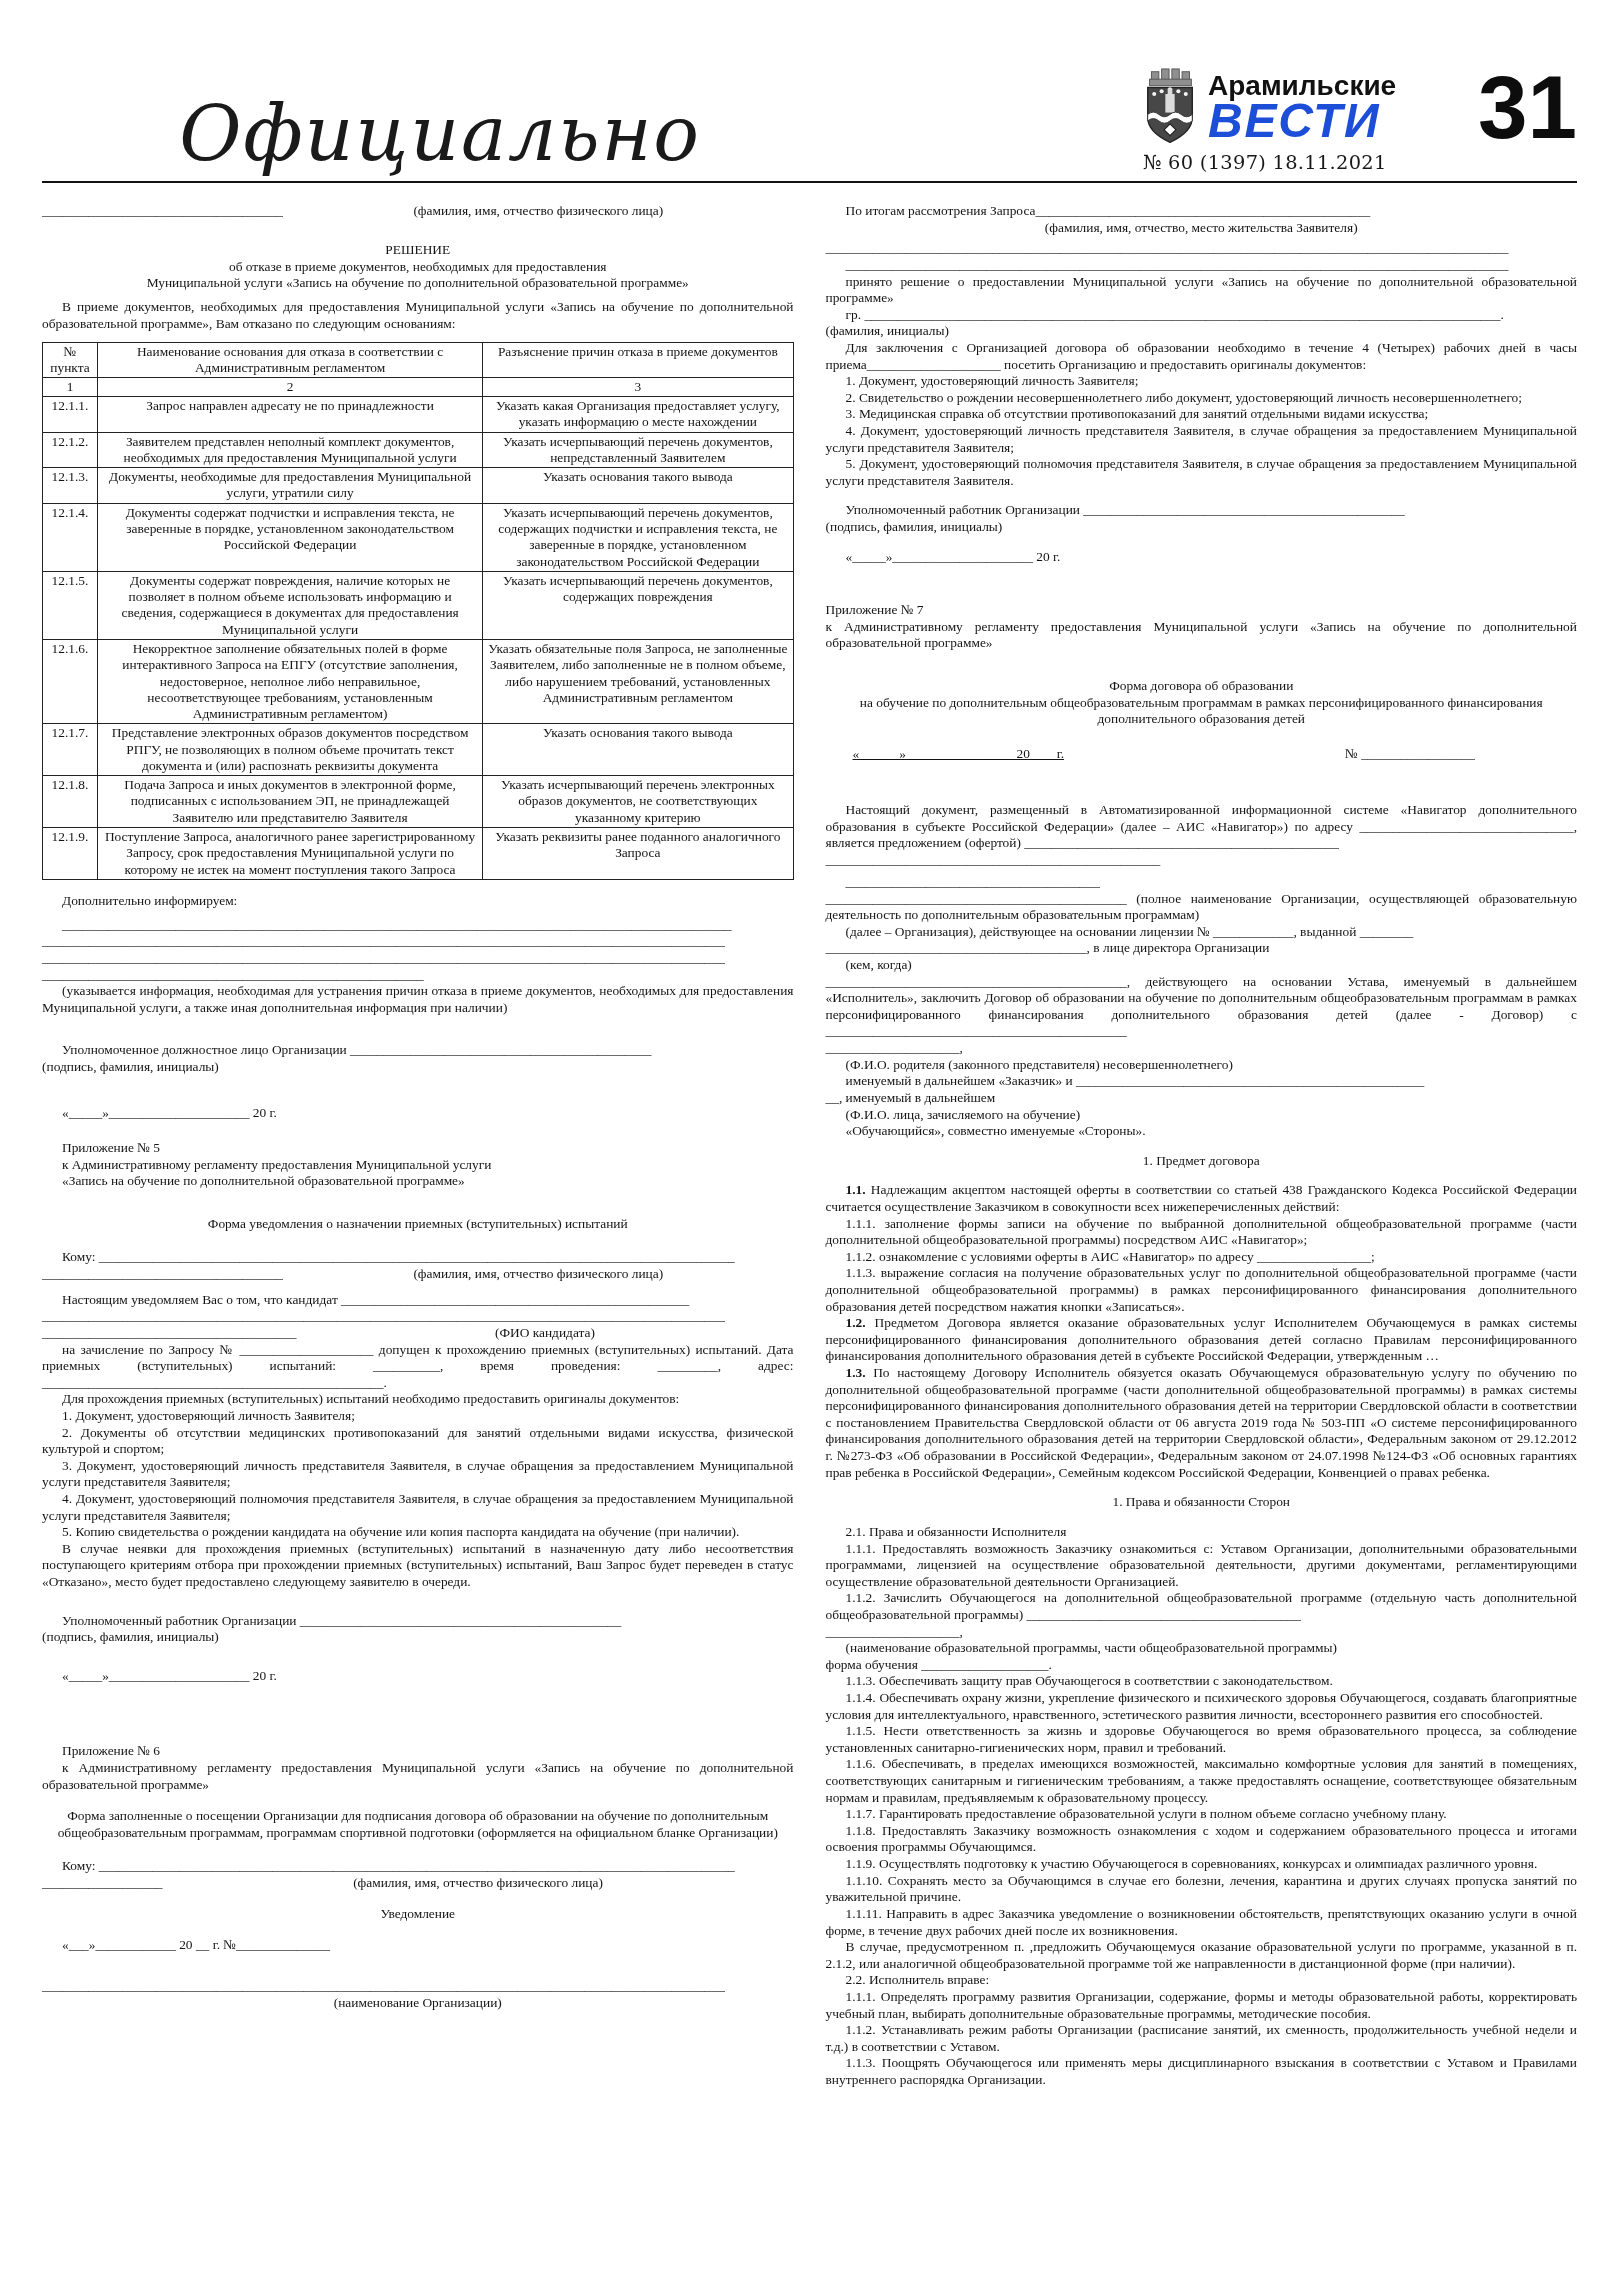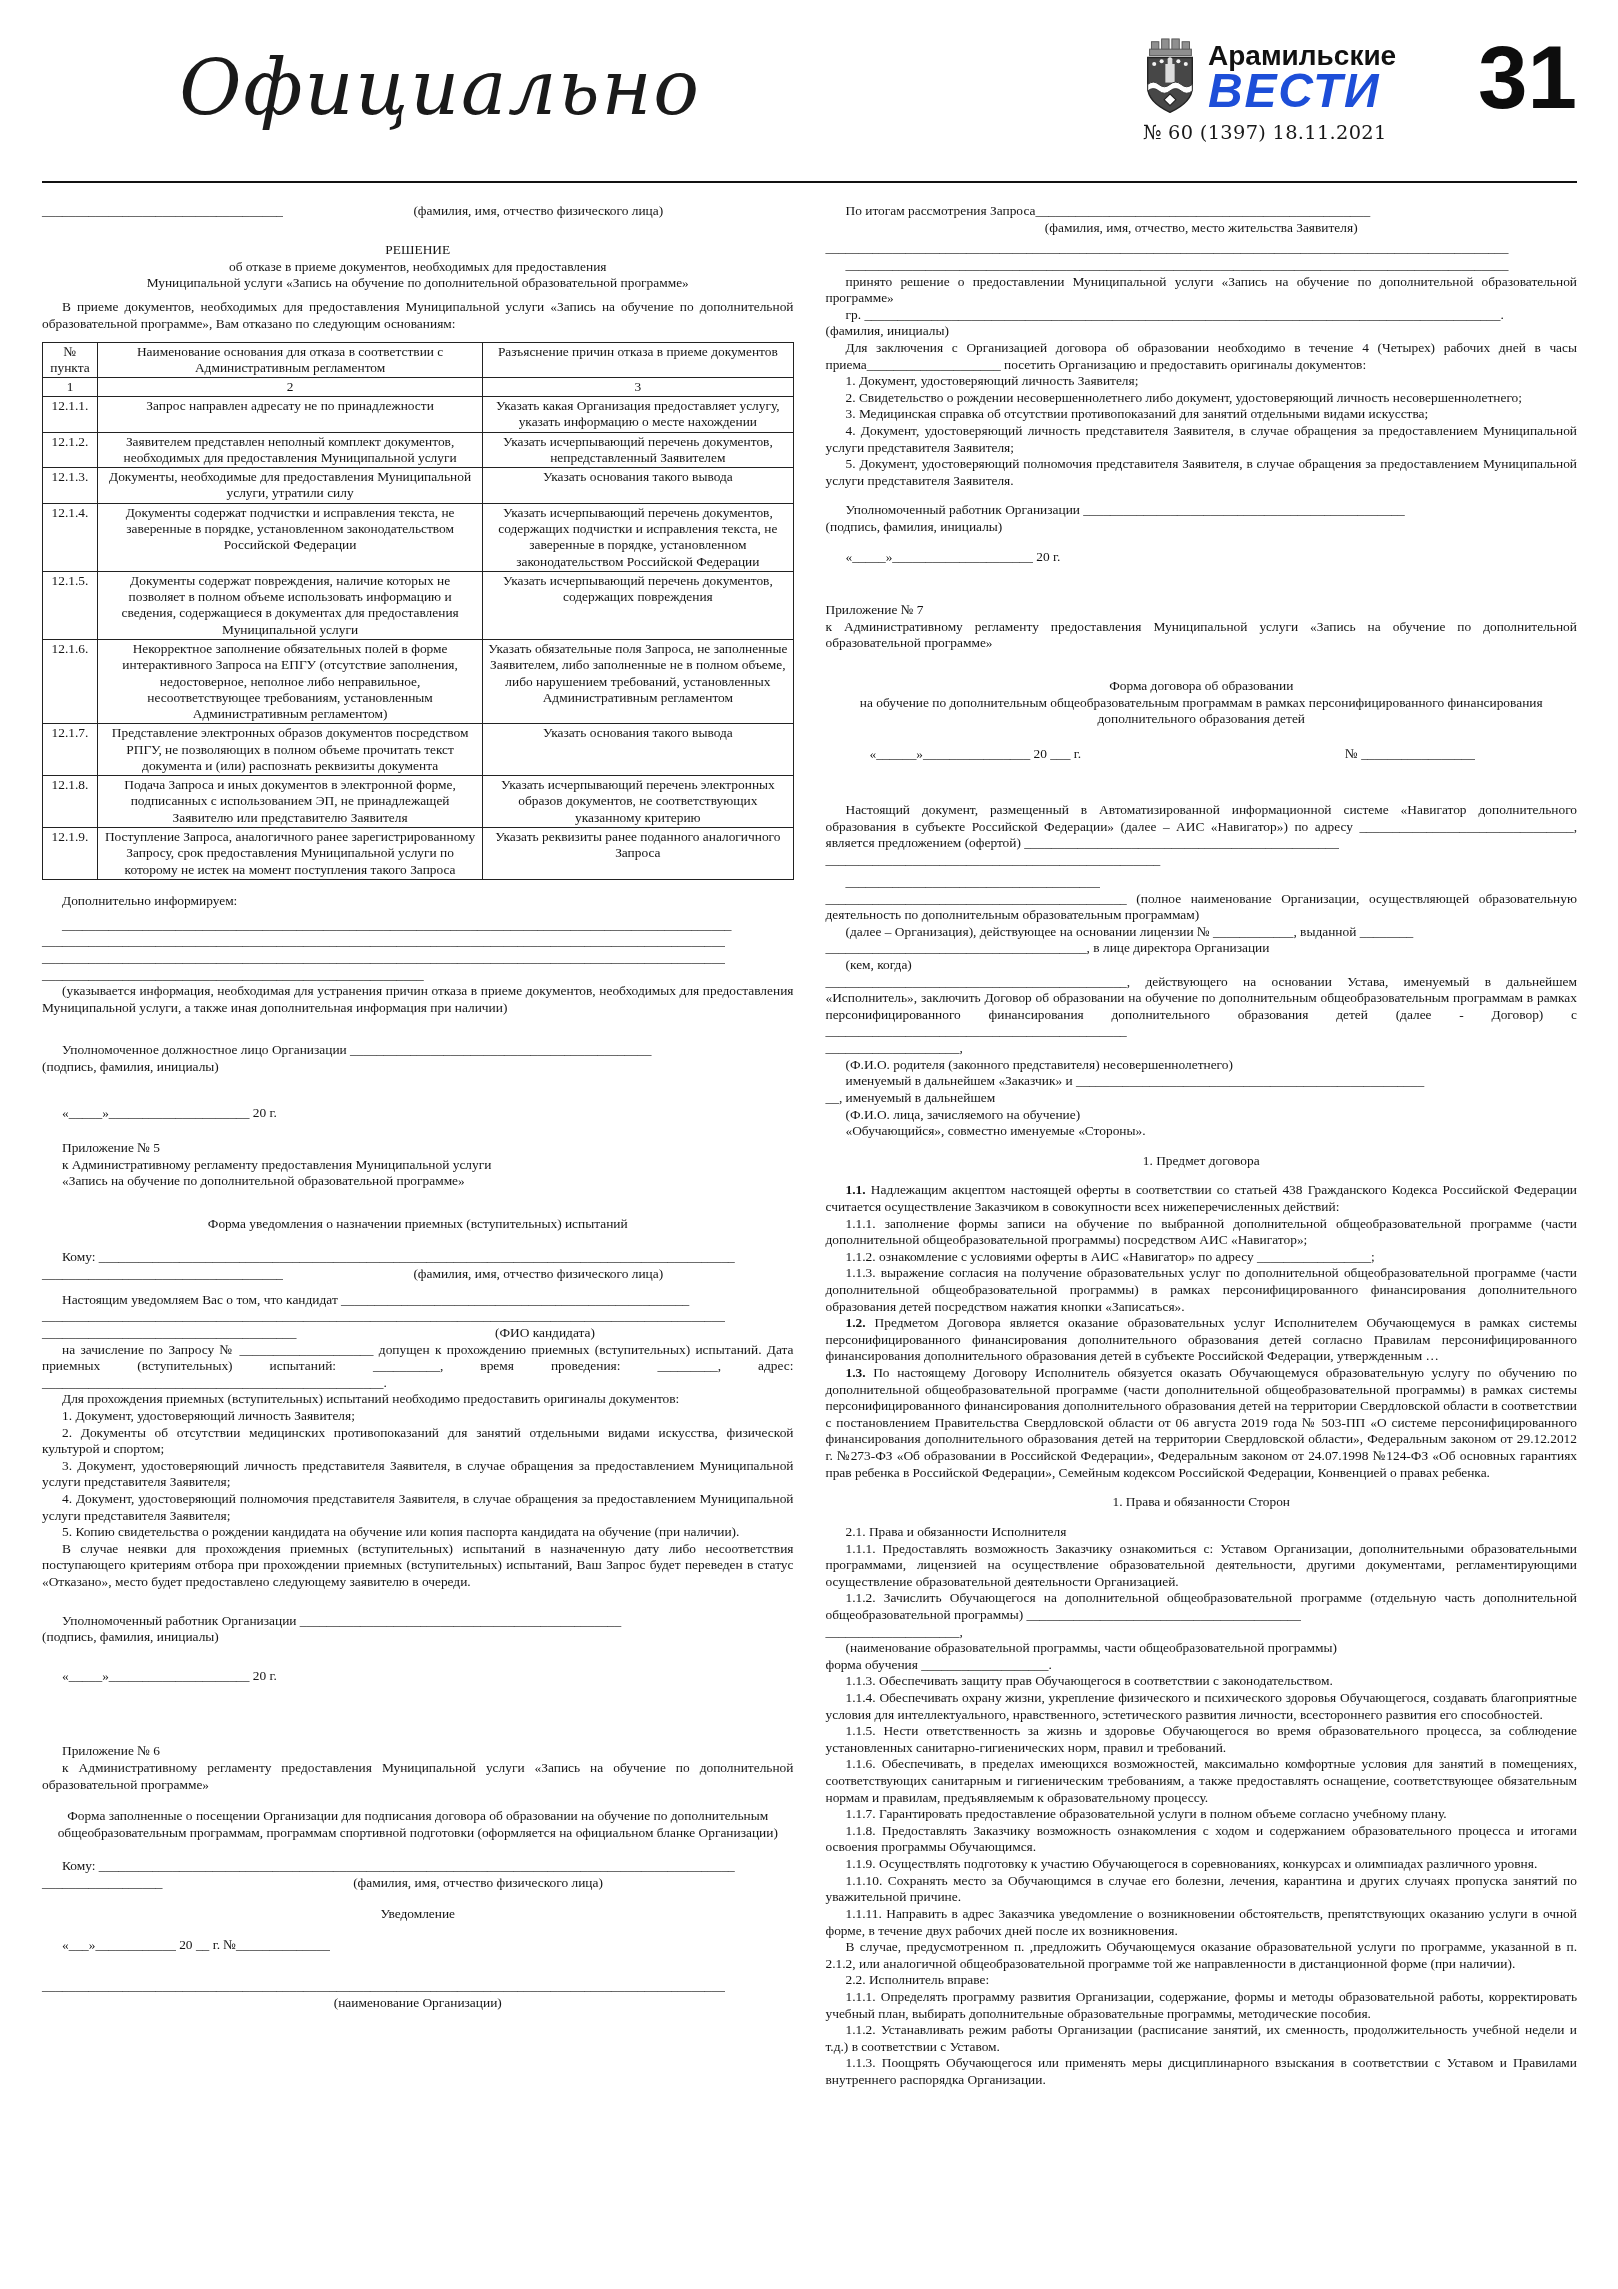--- a/index.html
+++ b/index.html
@@ -5,21 +5,21 @@
   * { margin:0; padding:0; box-sizing:border-box; }
   html,body { background:#ffffff; }
   body {
     width:1619px; height:2290px; overflow:hidden;
     font-family:"Liberation Serif", serif;
     color:#141414;
   }
   .page { padding:0 42px; }
 
   
-  .masthead { display:flex; align-items:flex-start; padding-top:37px; min-height:174px; }
+  .masthead { display:flex; align-items:flex-end; padding-top:37px; min-height:174px; }
   .mh-title {
     flex:1; text-align:center; padding-right:305px; padding-top:11px;
     font-family:"DejaVu Serif", serif; font-style:italic; font-weight:500;
     font-size:76px; line-height:1.05; letter-spacing:1.8px; color:#1a1a1a;
   }
   .mh-right { width:434px; display:flex; flex-direction:column; }
   .brand-row { display:flex; align-items:center; gap:11px; }
   .arms { flex:0 0 auto; }
   .brand-text { display:flex; flex-direction:column; font-family:"Liberation Sans", sans-serif; }
   .brand-top { font-size:28px; font-weight:bold; color:#111; letter-spacing:0; line-height:1; }
@@ -43,21 +43,21 @@
   }
   .blk { min-height:16.6px; }
   .blk.p  { text-align:justify; }
   .blk.pi { text-align:justify; text-indent:20px; }
   .blk.c  { text-align:center; }
   .blk.r  { }
   .blk.lc { display:flex; text-indent:0; }
   .blk.lc .lcl { white-space:pre; }
   .blk.lc .lcc { flex:1; text-align:center; }
   .blk.split { display:flex; }
-  .blk.split .sl { margin-left:44px; }
+  .blk.split .sl { margin-left:27px;text-decoration:underline; }
   .blk.split .sr { margin-left:auto; margin-right:102px; }
 
   
   .doc-table { border-collapse:collapse; width:100%; margin:3.7px 0 3.7px 0; }
   .doc-table th, .doc-table td {
     border:0.9px solid #222; padding:0.9px 4.6px;
     font-weight:normal; text-align:center; vertical-align:top;
     font-size:13.4px; line-height:1.22;
   }
   .doc-table th:first-child, .doc-table td:first-child { width:55px;margin-left:44px; }

